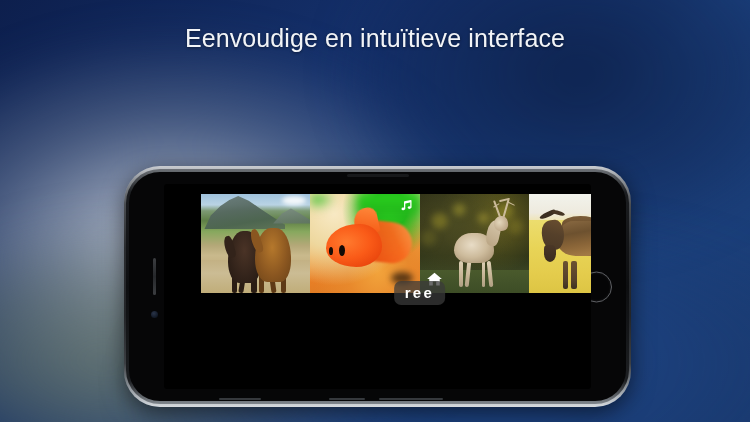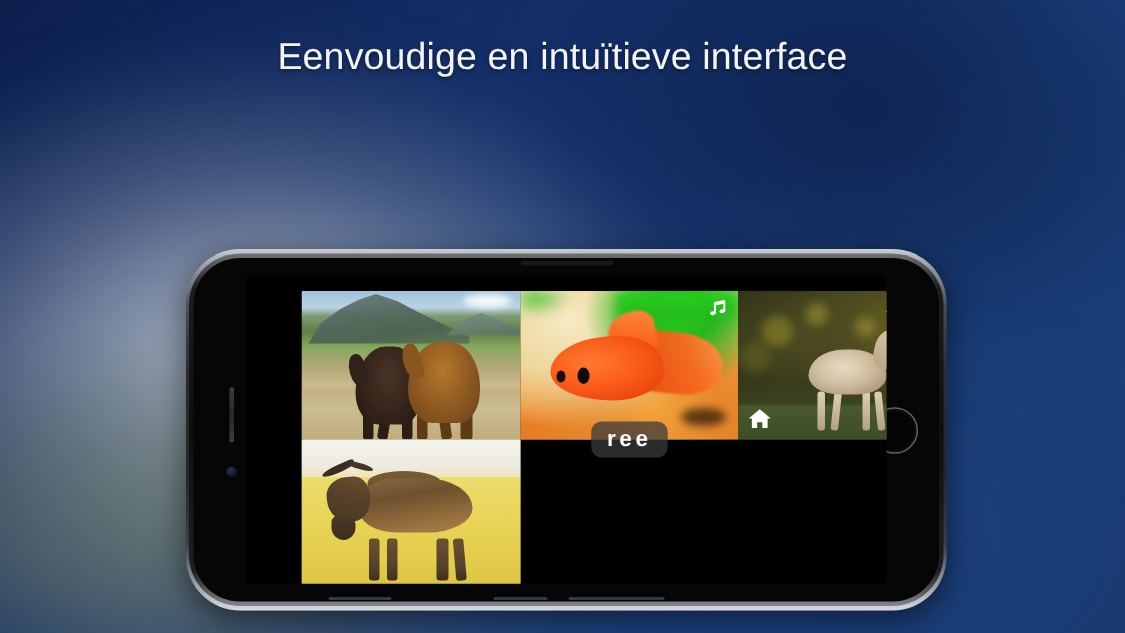--- a/index.html
+++ b/index.html
@@ -145,21 +145,21 @@
     overflow: hidden;
   }
   .screen {
     position: absolute;
     left: 37px;
     top: 10px;
     width: 437px;
     height: 197px;
     overflow: hidden;
     display: grid;
-    grid-template-columns: 1fr 1fr 1fr;
+    grid-template-columns: 1fr 1fr 1fr 1fr;
     grid-template-rows: 1fr 1fr;
   }
   .tile {
     position: relative;
     overflow: hidden;
   }
   
   .t-horses {
     background:
       linear-gradient(180deg, #9fc2dc 0%, #b9d3e4 11%, #7d9a74 17%, #5f7f46 27%,

